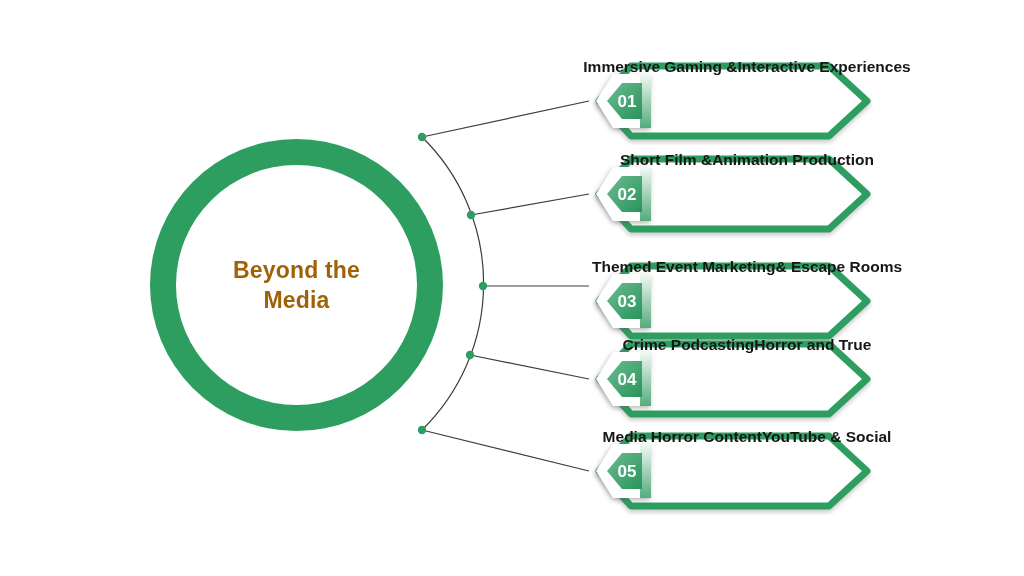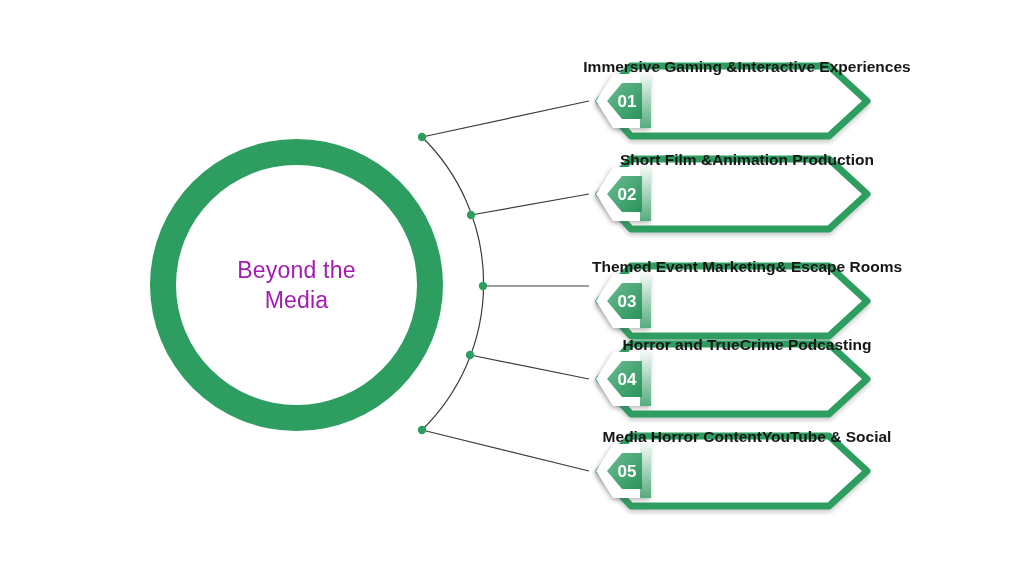--- a/index.html
+++ b/index.html
@@ -34,22 +34,22 @@
     background: #ffffff;
     display: flex;
     flex-direction: column;
     align-items: center;
     justify-content: center;
     text-align: center;
     z-index: 2;
   }
   .central-node .title-line {
     font-size: 23px;
-    font-weight: normal;
-    color: #a21caf;
+    font-weight: bold;
+    color: #a16207;
     line-height: 30px;
     letter-spacing: 0.2px;
   }
   
   .banner {
     position: absolute;
     left: 583px;
     width: 290px;
     height: 88px;
     z-index: 3;
@@ -164,22 +164,22 @@
 
   <div class="banner b4">
     <svg width="290" height="88" viewBox="0 0 290 88" xmlns="http://www.w3.org/2000/svg">
       <path class="hex-shape" d="M 16 44 L 48 9 H 246 L 284 44 L 246 79 H 48 Z" fill="#ffffff" stroke="#2e9e60" stroke-width="7" stroke-linejoin="round"></path>
       <path class="tag-shape" d="M 13 44 L 30 17 H 68 V 71 H 30 Z" fill="#ffffff"></path>
       <rect x="57" y="17" width="11" height="54" fill="url(#gradStrip)"></rect>
       <path d="M 24 44 L 39 26 H 59 V 62 H 39 Z" fill="url(#gradBadge)"></path>
       <text class="badge-number" x="44" y="50" text-anchor="middle">04</text>
     </svg>
     <div class="banner-text">
+      <div class="line">Crime Podcasting</div>
       <div class="line">Horror and True</div>
-      <div class="line">Crime Podcasting</div>
     </div>
   </div>
 
   <div class="banner b5">
     <svg width="290" height="88" viewBox="0 0 290 88" xmlns="http://www.w3.org/2000/svg">
       <path class="hex-shape" d="M 16 44 L 48 9 H 246 L 284 44 L 246 79 H 48 Z" fill="#ffffff" stroke="#2e9e60" stroke-width="7" stroke-linejoin="round"></path>
       <path class="tag-shape" d="M 13 44 L 30 17 H 68 V 71 H 30 Z" fill="#ffffff"></path>
       <rect x="57" y="17" width="11" height="54" fill="url(#gradStrip)"></rect>
       <path d="M 24 44 L 39 26 H 59 V 62 H 39 Z" fill="url(#gradBadge)"></path>
       <text class="badge-number" x="44" y="50" text-anchor="middle">05</text>

